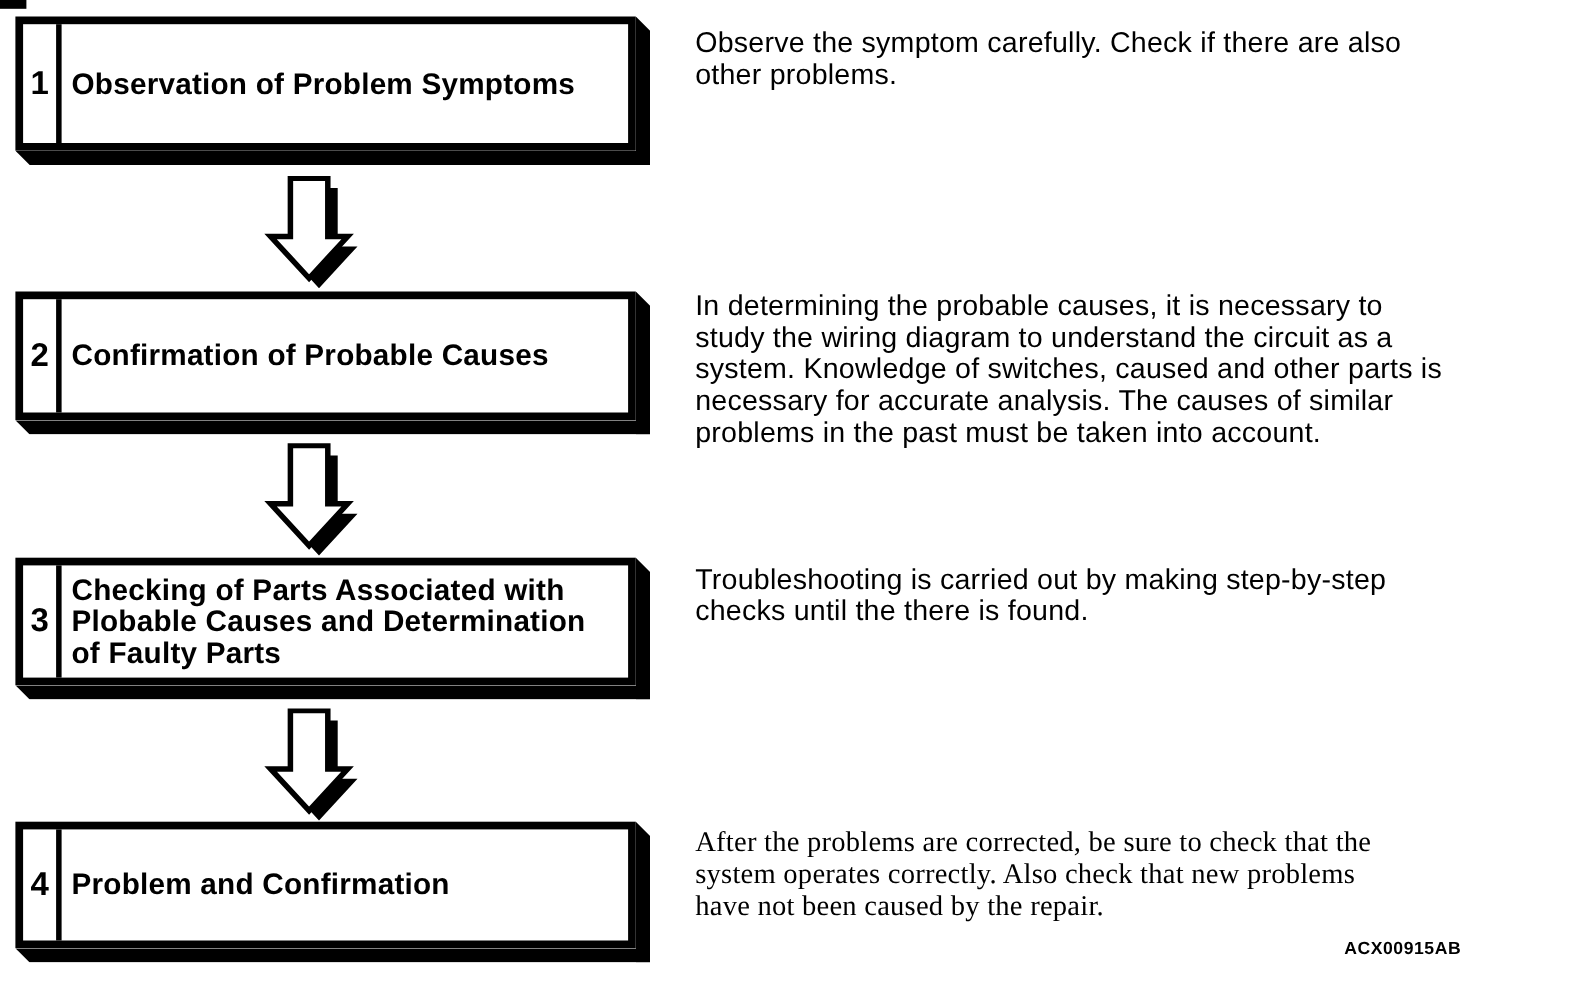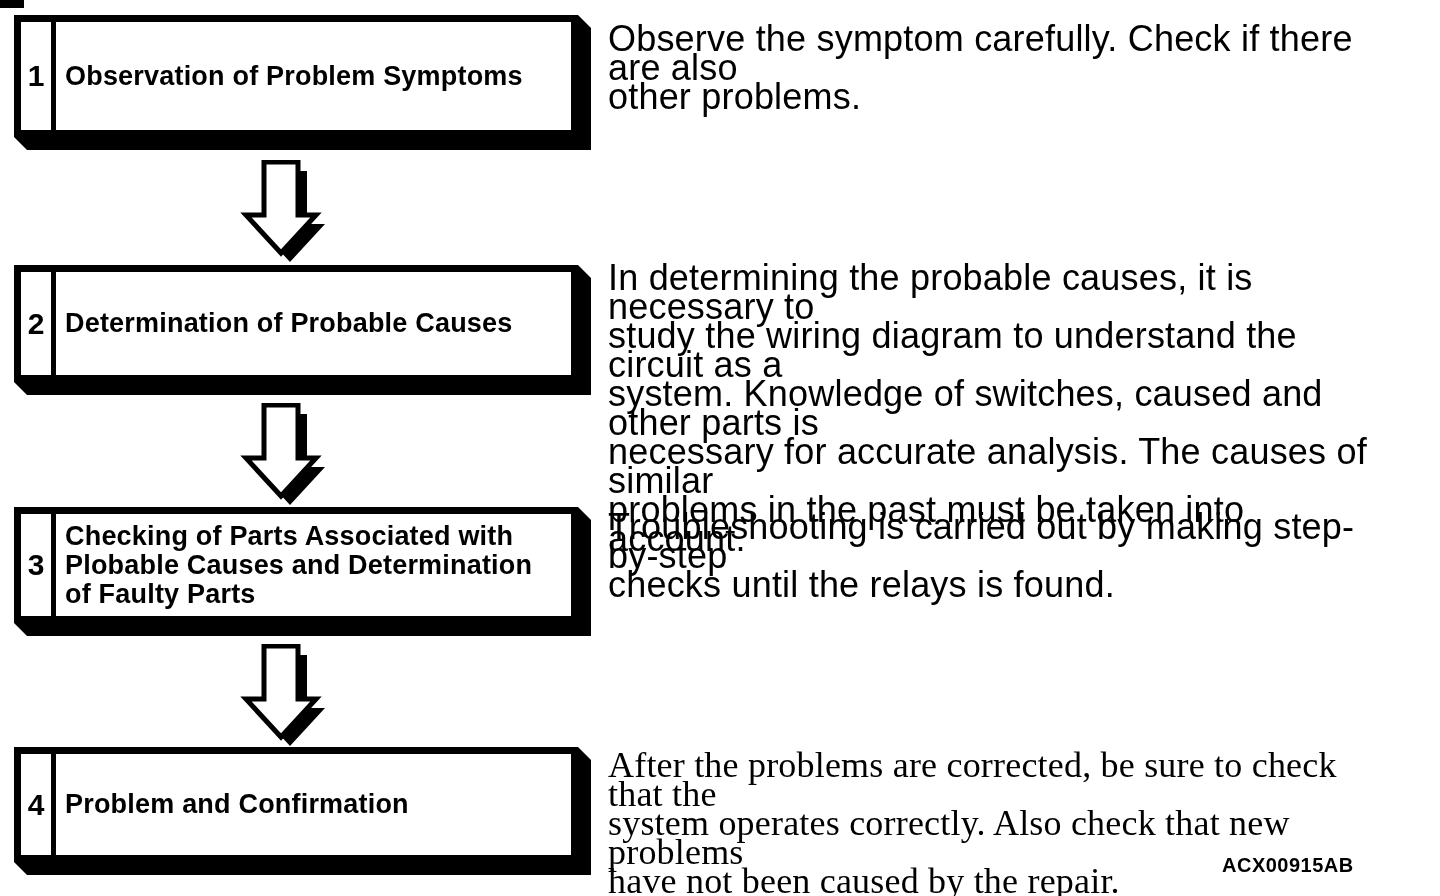--- a/index.html
+++ b/index.html
@@ -87,37 +87,37 @@
 
   
   .arrow { position: absolute; left: 236px; }
   .a1 { top: 160px; }
   .a2 { top: 403px; }
   .a3 { top: 644px; }
 
   
   .desc {
     position: absolute;
-    left: 608px;
+    left: 632px;
     width: 760px;
-    font-size: 36px;
+    font-size: 26px;
     line-height: 29px;
     letter-spacing: 0.2px;
     white-space: pre-line;
   }
   .d1 { top: 24px; }
   .d2 { top: 263px; }
   .d3 { top: 512px; }
   .d4 { top: 751px; font-family: Liberation Serif, serif; }
 
   .figcode {
     position: absolute;
     left: 1222px;
     top: 854px;
-    font-size: 20px;
+    font-size: 16px;
     font-weight: bold;
     letter-spacing: 0.5px;
   }
 </style>
 </head>
 <body>
 
 <div class="page">
 
   <div class="smudge"></div>
@@ -132,21 +132,21 @@
 other problems.</div>
 
   <svg class="arrow a1" width="95" height="105" viewBox="0 0 95 105" aria-hidden="true">
     <path d="M28 2 H62 V55 H80 L45 93 L10 55 H28 Z" transform="translate(9,9)" fill="#000"></path>
     <path d="M28 2 H62 V55 H80 L45 93 L10 55 H28 Z" fill="#fff" stroke="#000" stroke-width="5" stroke-linejoin="miter"></path>
   </svg>
 
   <div class="stepbox s2">
     <div class="face">
       <div class="num">2</div>
-      <div class="label">Determination of Probable Causes</div>
+      <div class="label">Confirmation of Probable Causes</div>
     </div>
   </div>
   <div class="desc d2">In determining the probable causes, it is necessary to
 study the wiring diagram to understand the circuit as a
 system. Knowledge of switches, caused and other parts is
 necessary for accurate analysis. The causes of similar
 problems in the past must be taken into account.</div>
 
   <svg class="arrow a2" width="95" height="105" viewBox="0 0 95 105" aria-hidden="true">
     <path d="M28 2 H62 V55 H80 L45 93 L10 55 H28 Z" transform="translate(9,9)" fill="#000"></path>
@@ -155,21 +155,21 @@
 
   <div class="stepbox s3">
     <div class="face">
       <div class="num">3</div>
       <div class="label">Checking of Parts Associated with
 Plobable Causes and Determination
 of Faulty Parts</div>
     </div>
   </div>
   <div class="desc d3">Troubleshooting is carried out by making step-by-step
-checks until the relays is found.</div>
+checks until the there is found.</div>
 
   <svg class="arrow a3" width="95" height="105" viewBox="0 0 95 105" aria-hidden="true">
     <path d="M28 2 H62 V55 H80 L45 93 L10 55 H28 Z" transform="translate(9,9)" fill="#000"></path>
     <path d="M28 2 H62 V55 H80 L45 93 L10 55 H28 Z" fill="#fff" stroke="#000" stroke-width="5" stroke-linejoin="miter"></path>
   </svg>
 
   <div class="stepbox s4">
     <div class="face">
       <div class="num">4</div>
       <div class="label">Problem and Confirmation</div>

